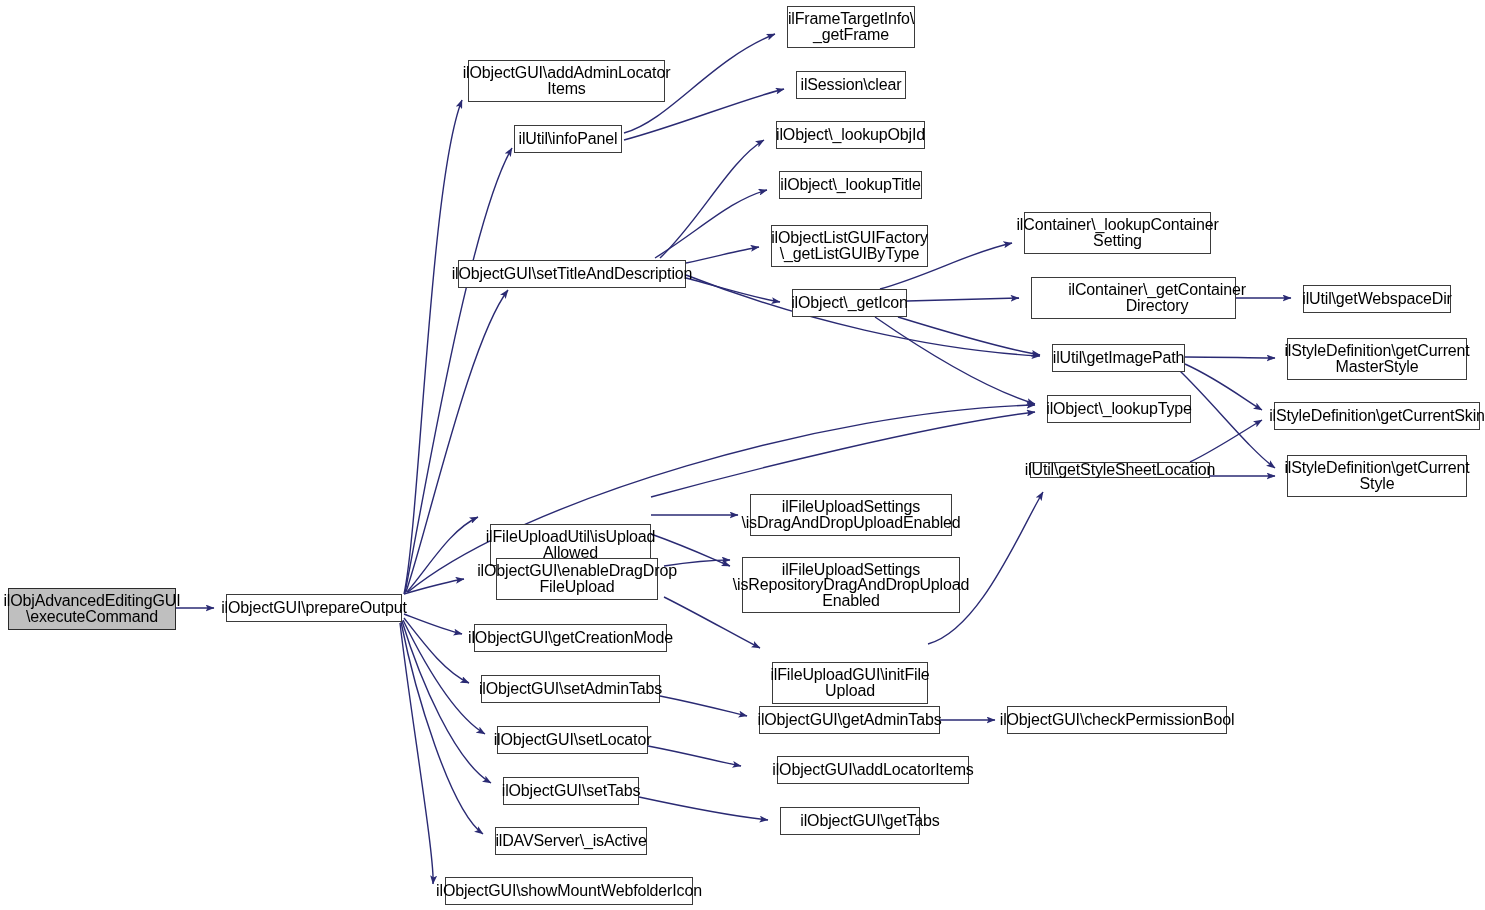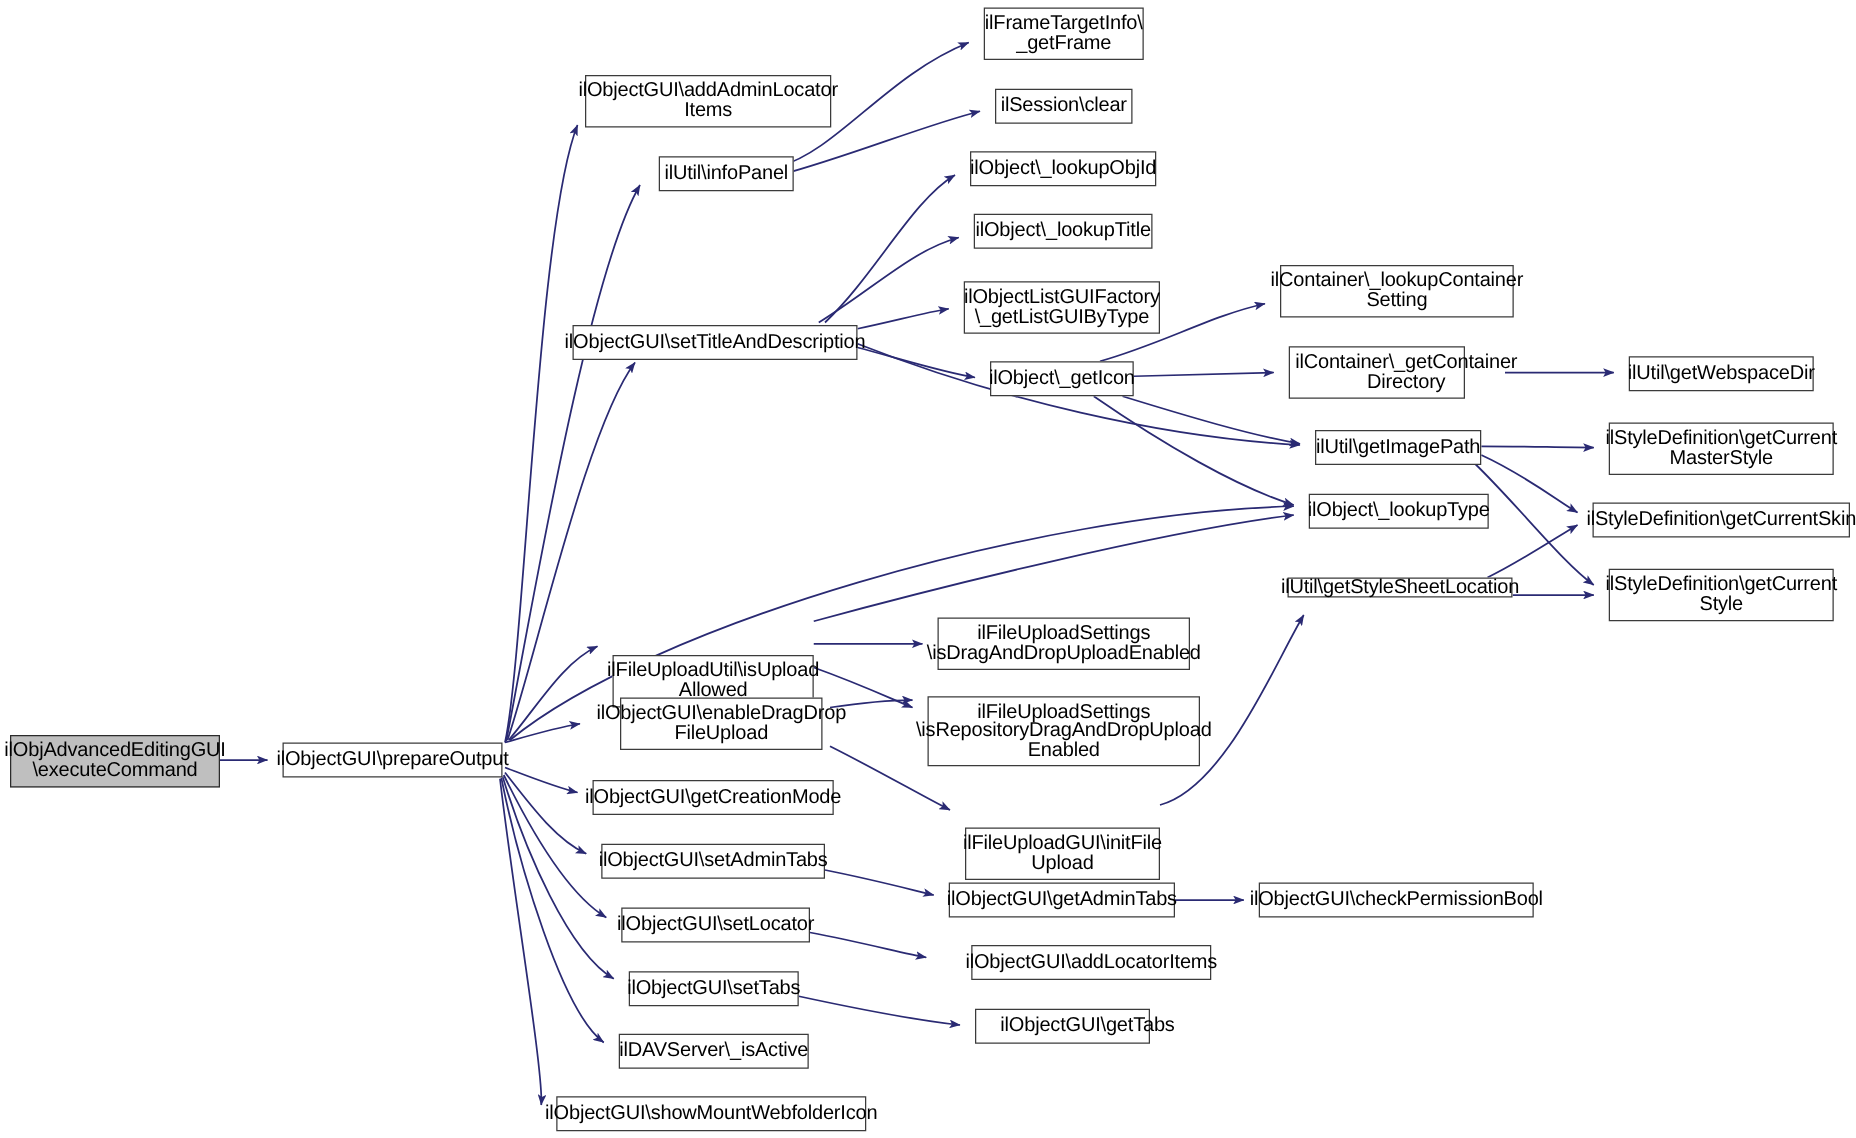--- a/index.html
+++ b/index.html
@@ -96,33 +96,33 @@
         <path d="M648,746 C690,754 720,762 741,766" fill="none" stroke="#2a2a73" stroke-width="1.4" marker-end="url(#arrowhead)"></path>
         <path d="M639,797 C690,808 740,817 768,820" fill="none" stroke="#2a2a73" stroke-width="1.4" marker-end="url(#arrowhead)"></path>
       </g>
   </svg>
   <div id="nodes-group">
       <div class="node root" style="left: 8px; top: 588px; width: 168px; height: 42px;">ilObjAdvancedEditingGUI
 \executeCommand</div>
       <div class="node" style="left: 226px; top: 594px; width: 176px; height: 28px;">ilObjectGUI\prepareOutput</div>
       <div class="node" style="left: 468px; top: 60px; width: 197px; height: 42px;">ilObjectGUI\addAdminLocator
 Items</div>
-      <div class="node" style="left: 527px; top: 125px; width: 108px; height: 28px;">ilUtil\infoPanel</div>
+      <div class="node" style="left: 514px; top: 125px; width: 108px; height: 28px;">ilUtil\infoPanel</div>
       <div class="node" style="left: 458px; top: 260px; width: 228px; height: 28px;">ilObjectGUI\setTitleAndDescription</div>
       <div class="node" style="left: 787px; top: 6px; width: 128px; height: 42px;">ilFrameTargetInfo\
 _getFrame</div>
       <div class="node" style="left: 796px; top: 71px; width: 110px; height: 28px;">ilSession\clear</div>
       <div class="node" style="left: 776px; top: 121px; width: 149px; height: 28px;">ilObject\_lookupObjId</div>
       <div class="node" style="left: 779px; top: 171px; width: 143px; height: 28px;">ilObject\_lookupTitle</div>
       <div class="node" style="left: 771px; top: 225px; width: 157px; height: 42px;">ilObjectListGUIFactory
 \_getListGUIByType</div>
       <div class="node" style="left: 792px; top: 289px; width: 115px; height: 28px;">ilObject\_getIcon</div>
       <div class="node" style="left: 1024px; top: 212px; width: 187px; height: 42px;">ilContainer\_lookupContainer
 Setting</div>
-      <div class="node" style="left: 1031px; top: 277px; width: 141px; height: 42px; padding-left: 47px;">ilContainer\_getContainer
+      <div class="node" style="left: 1031px; top: 277px; width: 205px; height: 42px; padding-left: 47px;">ilContainer\_getContainer
 Directory</div>
       <div class="node" style="left: 1052px; top: 344px; width: 133px; height: 28px;">ilUtil\getImagePath</div>
       <div class="node" style="left: 1047px; top: 395px; width: 144px; height: 28px;">ilObject\_lookupType</div>
       <div class="node" style="left: 1303px; top: 285px; width: 148px; height: 28px;">ilUtil\getWebspaceDir</div>
       <div class="node" style="left: 1287px; top: 338px; width: 180px; height: 42px;">ilStyleDefinition\getCurrent
 MasterStyle</div>
       <div class="node" style="left: 1274px; top: 402px; width: 206px; height: 28px;">ilStyleDefinition\getCurrentSkin</div>
       <div class="node" style="left: 1287px; top: 455px; width: 180px; height: 42px;">ilStyleDefinition\getCurrent
 Style</div>
       <div class="node" style="left: 1030px; top: 462px; width: 180px; height: 16px;">ilUtil\getStyleSheetLocation</div>

